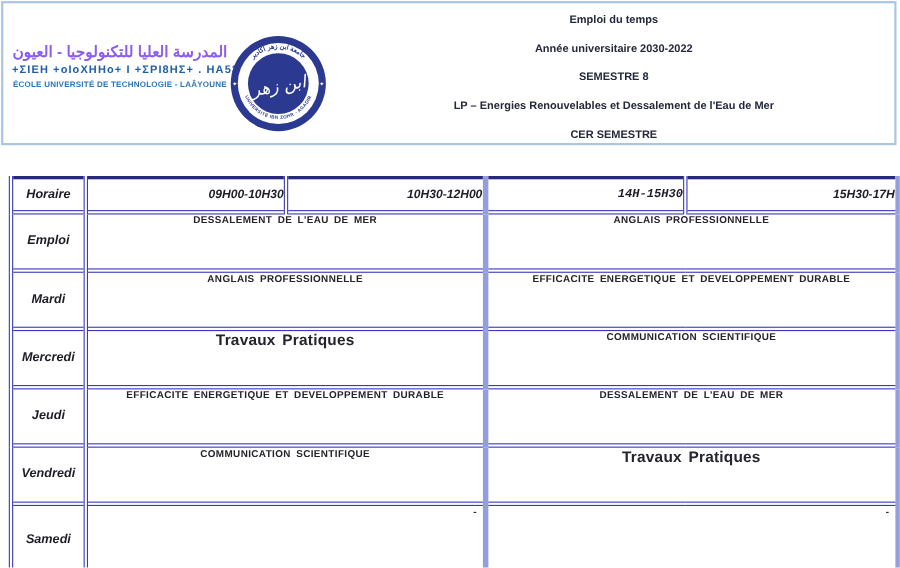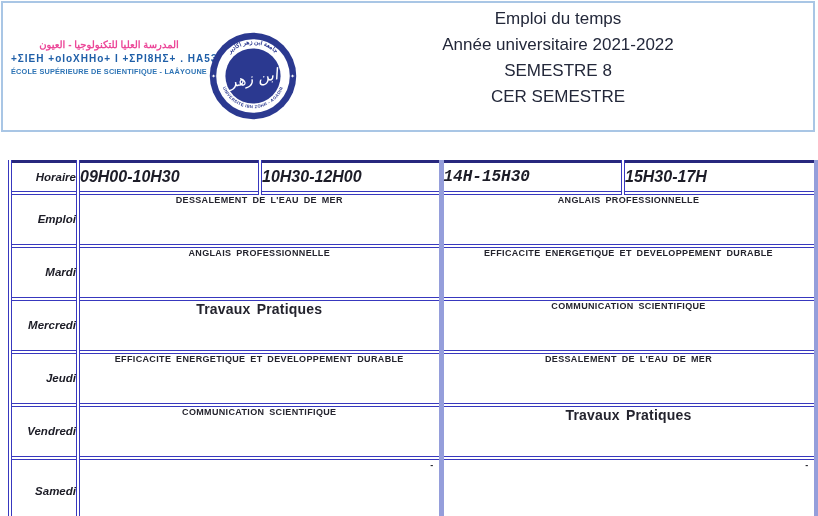--- a/index.html
+++ b/index.html
@@ -6,44 +6,44 @@
   body{
     width:818px;height:516px;overflow:hidden;background:#ffffff;position:relative;
     font-family:"Liberation Sans", sans-serif;
   }
   
   .header-box{
     position:absolute;left:1px;top:1px;width:810px;height:127px;
     border:2px solid #a9c6e5;background:#fff;display:flex;
   }
   .inst{width:196px;padding:36px 0 0 8px;text-align:center;}
-  .inst .ar{font-size:10px;font-weight:bold;color:#ec4899;direction:rtl;line-height:1.25;}
+  .inst .ar{font-size:14px;font-weight:bold;color:#8b5cf6;direction:rtl;line-height:1.25;}
   .inst .tif{font-size:10px;font-weight:bold;color:#1f5fa8;letter-spacing:1px;margin-top:1px;white-space:nowrap;}
   .inst .fr{font-size:7.3px;font-weight:bold;color:#2e74b5;letter-spacing:0.2px;margin-top:3px;white-space:nowrap;}
   .logo-wrap{width:96px;padding-top:27px;}
   .titles{flex:1;text-align:center;padding-top:3px;color:#23283a;}
-  .titles .tl{font-size:17px;font-weight:normal;line-height:26px;white-space:nowrap;}
+  .titles .tl{font-size:10px;font-weight:bold;line-height:26px;white-space:nowrap;}
   
   table.tt{
     position:absolute;left:8px;top:160px;width:806px;
     border-collapse:collapse;table-layout:fixed;background:#fff;
   }
   table.tt td{padding:0;}
   tr.hdr{height:31px;}
   tr.r{height:53px;}
   tr.rlast{height:64px;}
   tr.hdr td{
     border-top:3px solid #28287e;
-    font-style:italic;font-weight:bold;font-size:16px;color:#1d1d28;
-    text-align:left;vertical-align:middle;
+    font-style:italic;font-weight:bold;font-size:11px;color:#1d1d28;
+    text-align:right;vertical-align:middle;
   }
   .tt td:first-child{
     border-left:4px double #3838be;
     border-right:4px double #3838be;
-    font-style:italic;font-weight:bold;text-align:right;vertical-align:middle;
+    font-style:italic;font-weight:bold;text-align:center;vertical-align:middle;
     font-size:11.5px;color:#1c1c26;
   }
   tr.hdr td.sepd{border-left:4px double #3838be;}
   tr.hdr td.sept{border-left:5px solid #959edb;font-family:Liberation Mono, monospace;}
   .tt td.lastc{border-right:5px solid #959edb;}
   tr.r td, tr.rlast td{border-top:4px double #3838be;}
   td.cell{
     vertical-align:top;text-align:center;font-weight:bold;font-size:9px;
     color:#24242e;padding-top:7px;letter-spacing:0.35px;word-spacing:2px;
   }
@@ -52,21 +52,21 @@
   td.cell.dash{text-align:right;padding-right:5px;}
 </style>
 </head>
 <body>
 
 <div class="header-box">
 
   <div class="inst">
     <div class="ar">المدرسة العليا للتكنولوجيا - العيون</div>
     <div class="tif">+ΣΙΕΗ +οΙοΧΗΗο+ Ι +ΣΡΙ8ΗΣ+ . ΗΑ5ЗΙ</div>
-    <div class="fr">ÉCOLE SUPÉRIEURE DE SCIENTIFIQUE - LAÂYOUNE</div>
+    <div class="fr">ÉCOLE UNIVERSITÉ DE TECHNOLOGIE - LAÂYOUNE</div>
   </div>
 
   <div class="logo-wrap">
     <svg width="92" height="92" viewBox="-50 -50 100 100">
       <circle r="47" fill="#2b3990"></circle>
       <circle r="40" fill="#ffffff"></circle>
       <circle r="30" fill="#2b3990"></circle>
       <path id="arcT" d="M -35 4 A 35.2 35.2 0 1 1 35 4" fill="none"></path>
       <path id="arcB" d="M -35 -4 A 35.2 35.2 0 1 0 35 -4" fill="none"></path>
       <text font-size="6.5" fill="#2b3990" font-weight="bold">
@@ -76,22 +76,23 @@
         <textPath href="#arcB" startOffset="50%" text-anchor="middle">UNIVERSITÉ IBN ZOHR - AGADIR</textPath>
       </text>
       <text x="-43" y="2" font-size="6" fill="#ffffff" text-anchor="middle">✦</text>
       <text x="43" y="2" font-size="6" fill="#ffffff" text-anchor="middle">✦</text>
       <text x="0" y="8" font-size="17" fill="#ffffff" text-anchor="middle" font-style="italic" font-family="'DejaVu Serif', serif" transform="rotate(-10)">ابن زهر</text>
     </svg>
   </div>
 
   <div class="titles">
     <div class="tl">Emploi du temps</div>
-    <div class="tl">Année universitaire 2021-2022</div>
+    <div class="tl">Année universitaire 2030-2022</div>
     <div class="tl">SEMESTRE 8</div>
+    <div class="tl">LP – Energies Renouvelables et Dessalement de l'Eau de Mer</div>
     <div class="tl">CER SEMESTRE</div>
   </div>
 </div>
 
 <table class="tt">
   <colgroup>
     <col style="width:68px">
       <col style="width:182px">
       <col style="width:181px">
     <col style="width:182px">

